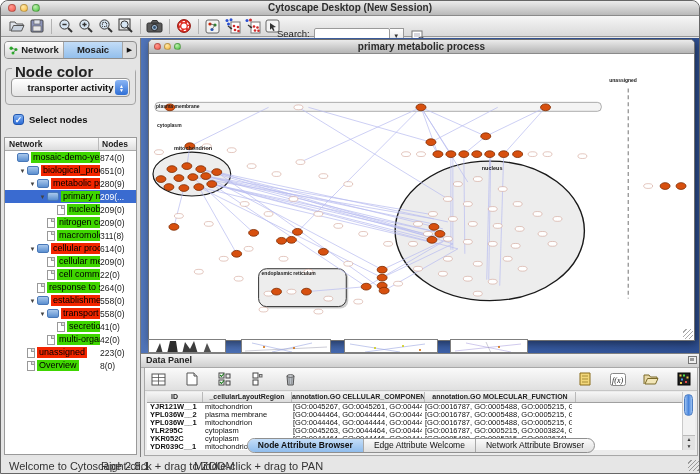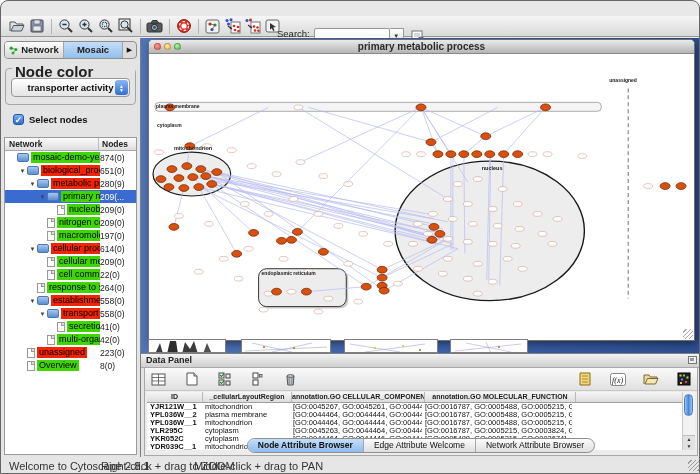--- a/index.html
+++ b/index.html
@@ -109,20 +109,28 @@
   .statusbar span{position:absolute;top:3px;}
   .st0{left:8px;} .st1{left:100px;} .st2{left:193px;}
   .app-grip{position:absolute;right:2px;bottom:2px;width:11px;height:11px;
         background:repeating-linear-gradient(135deg,transparent,transparent 2px,#9a9a9a 2px,#9a9a9a 3px);}
 </style>
 </head>
 <body>
 
 <div id="app">
 
+  <div class="titlebar">
+    <div class="traffic">
+      <div class="light red"></div>
+      <div class="light yellow"></div>
+      <div class="light green"></div>
+    </div>
+    <div class="title-text">Cytoscape Desktop (New Session)</div>
+  </div>
 
   <div class="toolbar">
     <span class="tbi">
       <svg width="16" height="14" viewBox="0 0 16 14">
           <path d="M1 12 V3 h5 l1.5 2 H14 v2" fill="#dfe3ea" stroke="#555" stroke-width="1"></path>
           <path d="M2 12 L4.5 6.5 H15 L12.5 12 Z" fill="#c9d2de" stroke="#555" stroke-width="1"></path>
         </svg>
     </span>
     <span class="tbi">
       <svg width="14" height="14" viewBox="0 0 14 14">
@@ -314,21 +322,21 @@
             <span class="tri"></span>
             <span class="ticon file"></span>
             <span class="label-wrap"><span class="chip green">nitrogen compo</span></span>
             <span class="count">209(0)</span>
           </div>
           <div class="tree-row">
             <span style="flex: 0 0 auto; width: 33px;"></span>
             <span class="tri"></span>
             <span class="ticon file"></span>
             <span class="label-wrap"><span class="chip green">macromolecule</span></span>
-            <span class="count">197(0)</span>
+            <span class="count">311(8)</span>
           </div>
           <div class="tree-row">
             <span style="flex: 0 0 auto; width: 23px;"></span>
             <span class="tri">▼</span>
             <span class="ticon folder"></span>
             <span class="label-wrap"><span class="chip red">cellular process</span></span>
             <span class="count">614(0)</span>
           </div>
           <div class="tree-row">
             <span style="flex: 0 0 auto; width: 33px;"></span>

